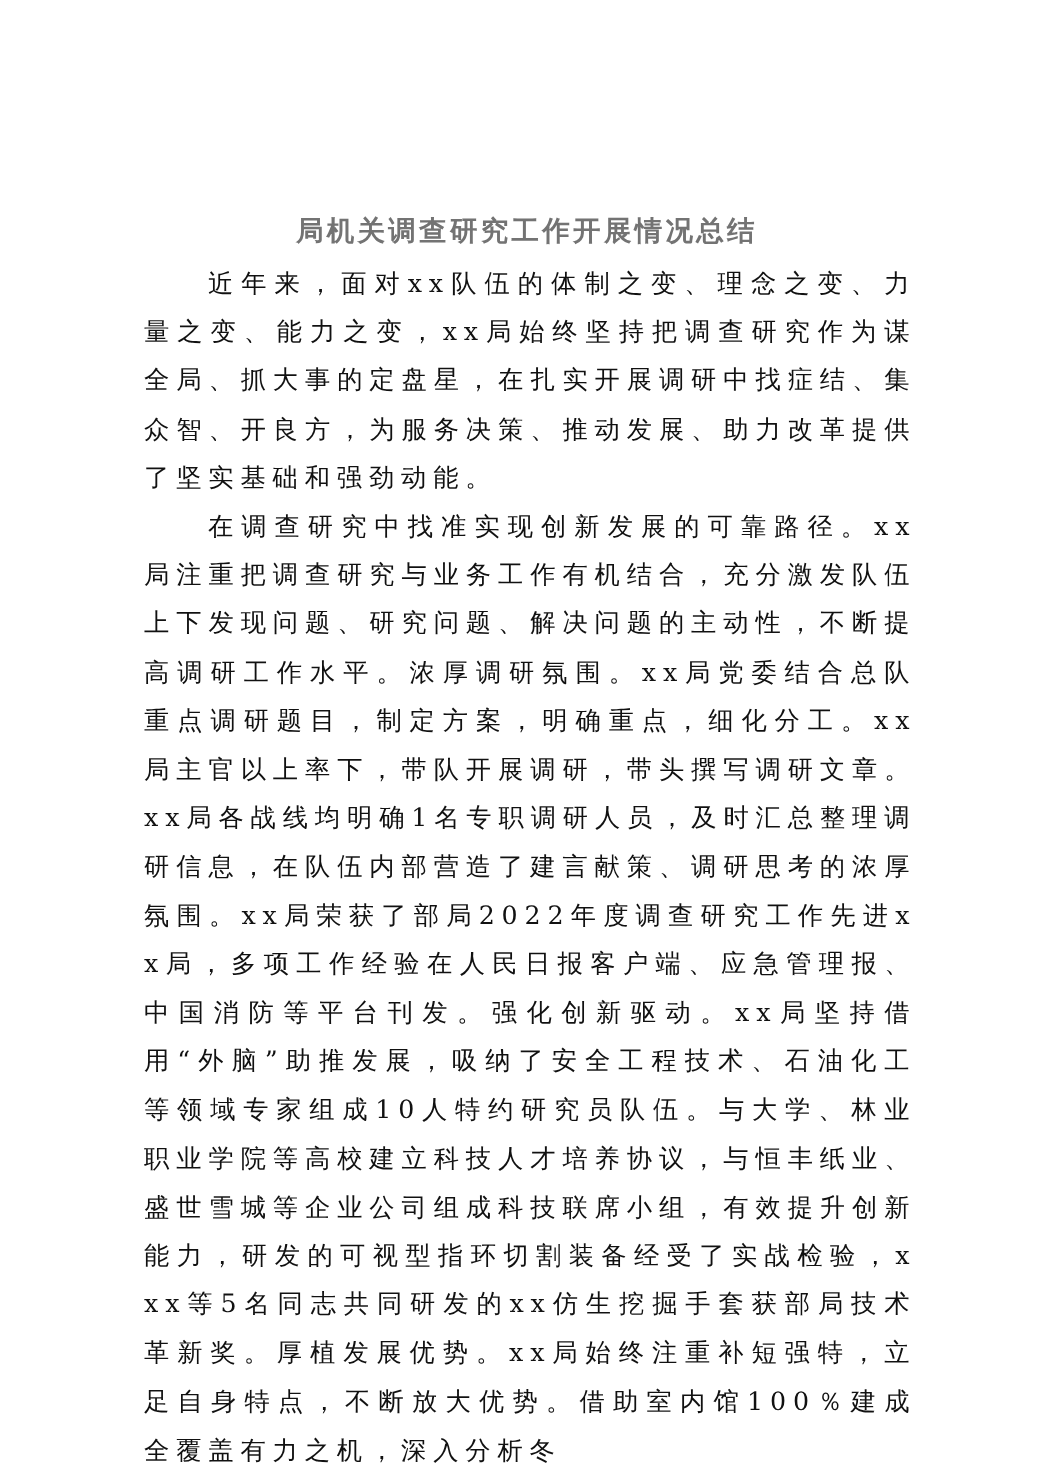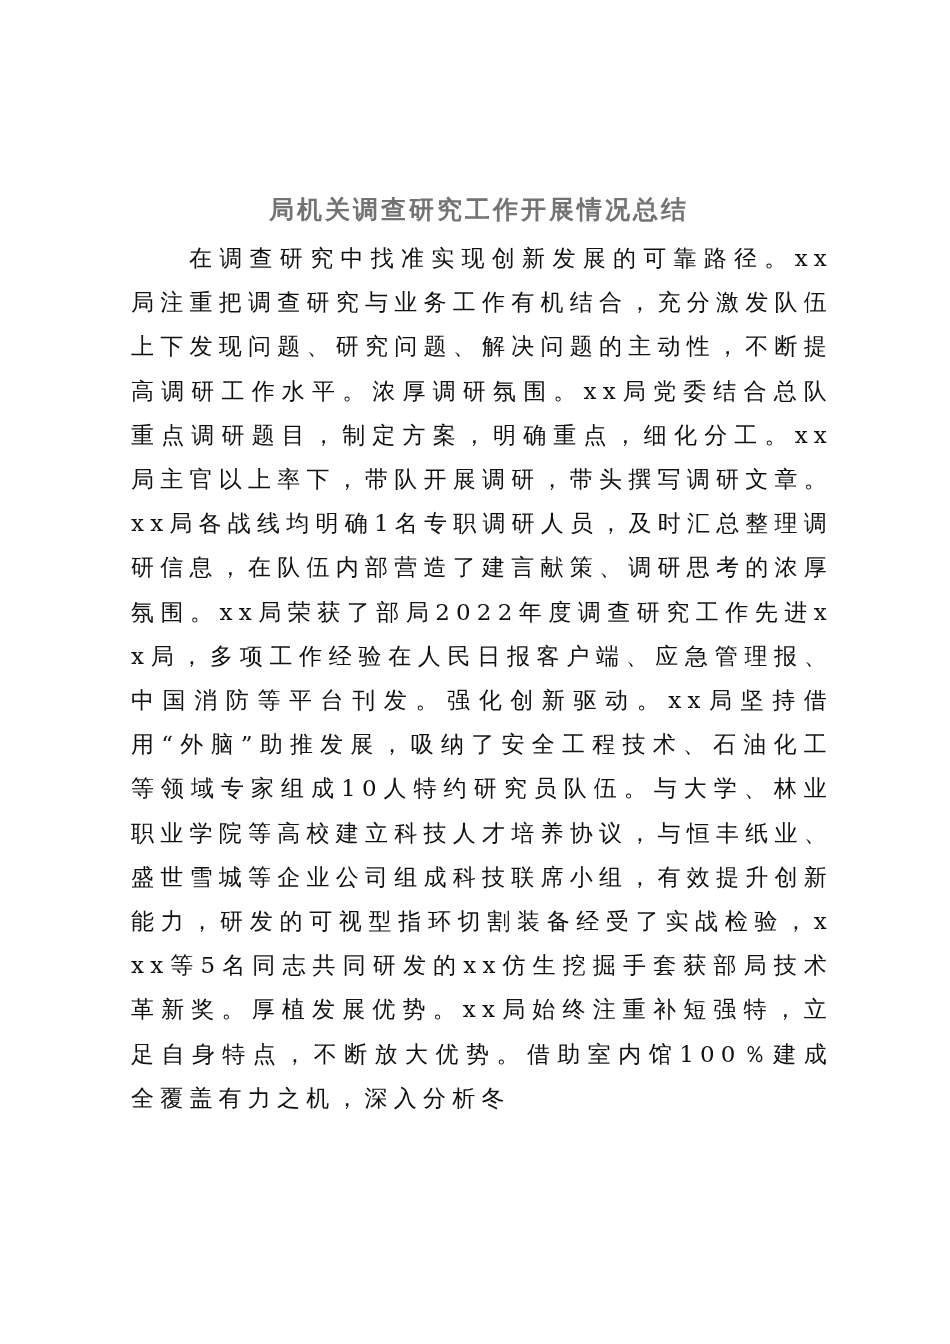--- a/index.html
+++ b/index.html
@@ -54,15 +54,16 @@
       color: #111111;
     }
   </style>
 </head>
 <body>
 
 <div class="page">
   <div class="title">局机关调查研究工作开展情况总结</div>
 
   <div class="body">
+    <p class="para">近年来，面对xx队伍的体制之变、理念之变、力量之变、能力之变，xx局始终坚持把调查研究作为谋全局、抓大事的定盘星，在扎实开展调研中找症结、集众智、开良方，为服务决策、推动发展、助力改革提供了坚实基础和强劲动能。</p>
     <p class="para">在调查研究中找准实现创新发展的可靠路径。xx局注重把调查研究与业务工作有机结合，充分激发队伍上下发现问题、研究问题、解决问题的主动性，不断提高调研工作水平。浓厚调研氛围。xx局党委结合总队重点调研题目，制定方案，明确重点，细化分工。xx局主官以上率下，带队开展调研，带头撰写调研文章。xx局各战线均明确1名专职调研人员，及时汇总整理调研信息，在队伍内部营造了建言献策、调研思考的浓厚氛围。xx局荣获了部局2022年度调查研究工作先进xx局，多项工作经验在人民日报客户端、应急管理报、中国消防等平台刊发。强化创新驱动。xx局坚持借用“外脑”助推发展，吸纳了安全工程技术、石油化工等领域专家组成10人特约研究员队伍。与大学、林业职业学院等高校建立科技人才培养协议，与恒丰纸业、盛世雪城等企业公司组成科技联席小组，有效提升创新能力，研发的可视型指环切割装备经受了实战检验，xxx等5名同志共同研发的xx仿生挖掘手套获部局技术革新奖。厚植发展优势。xx局始终注重补短强特，立足自身特点，不断放大优势。借助室内馆100％建成全覆盖有力之机，深入分析冬</p>
   </div>
 </div>
 
 </body></html>

